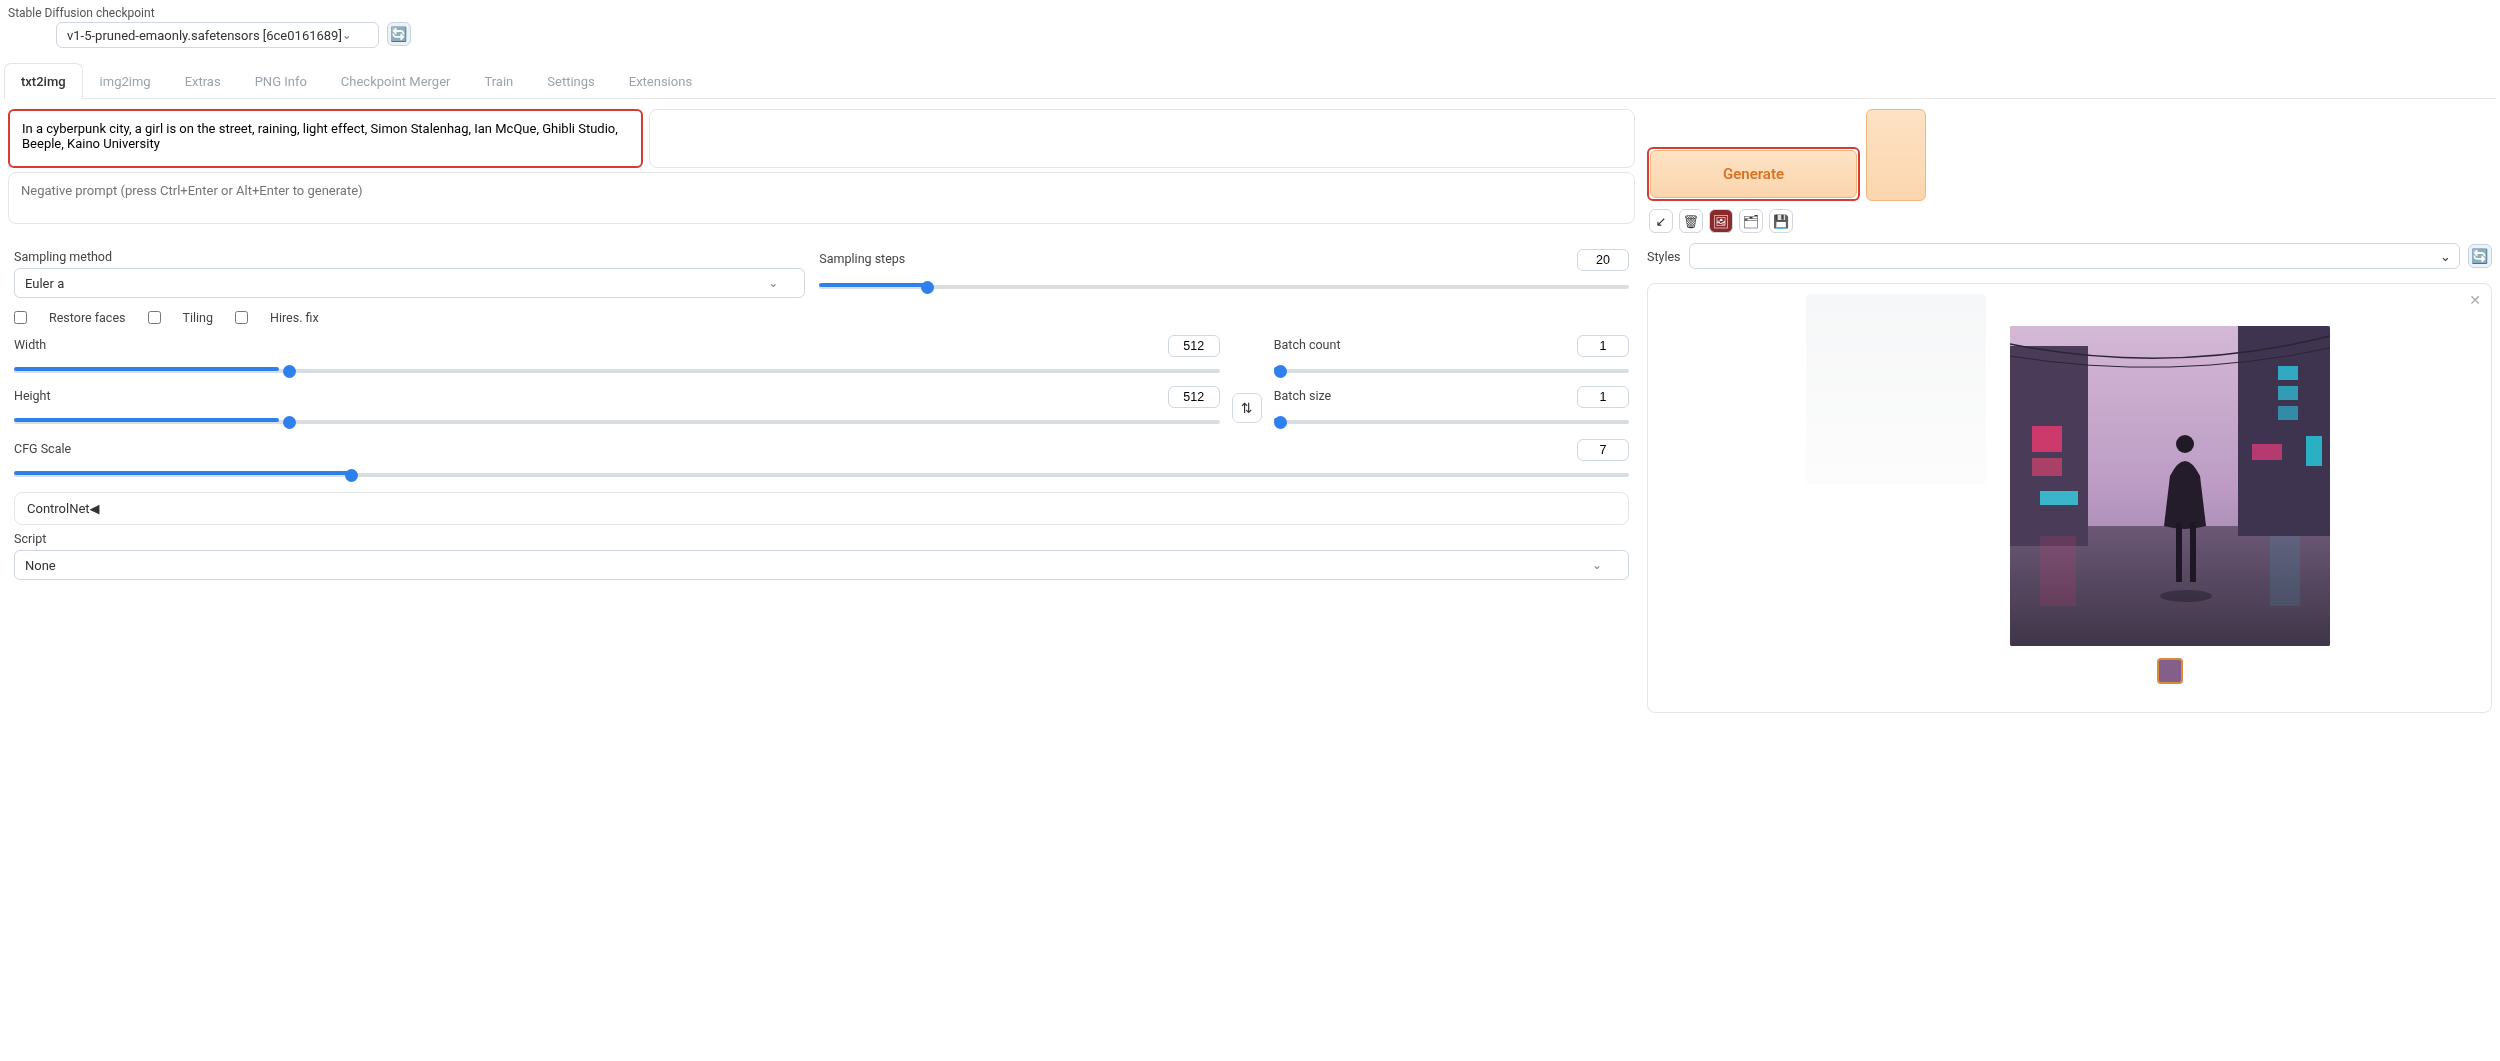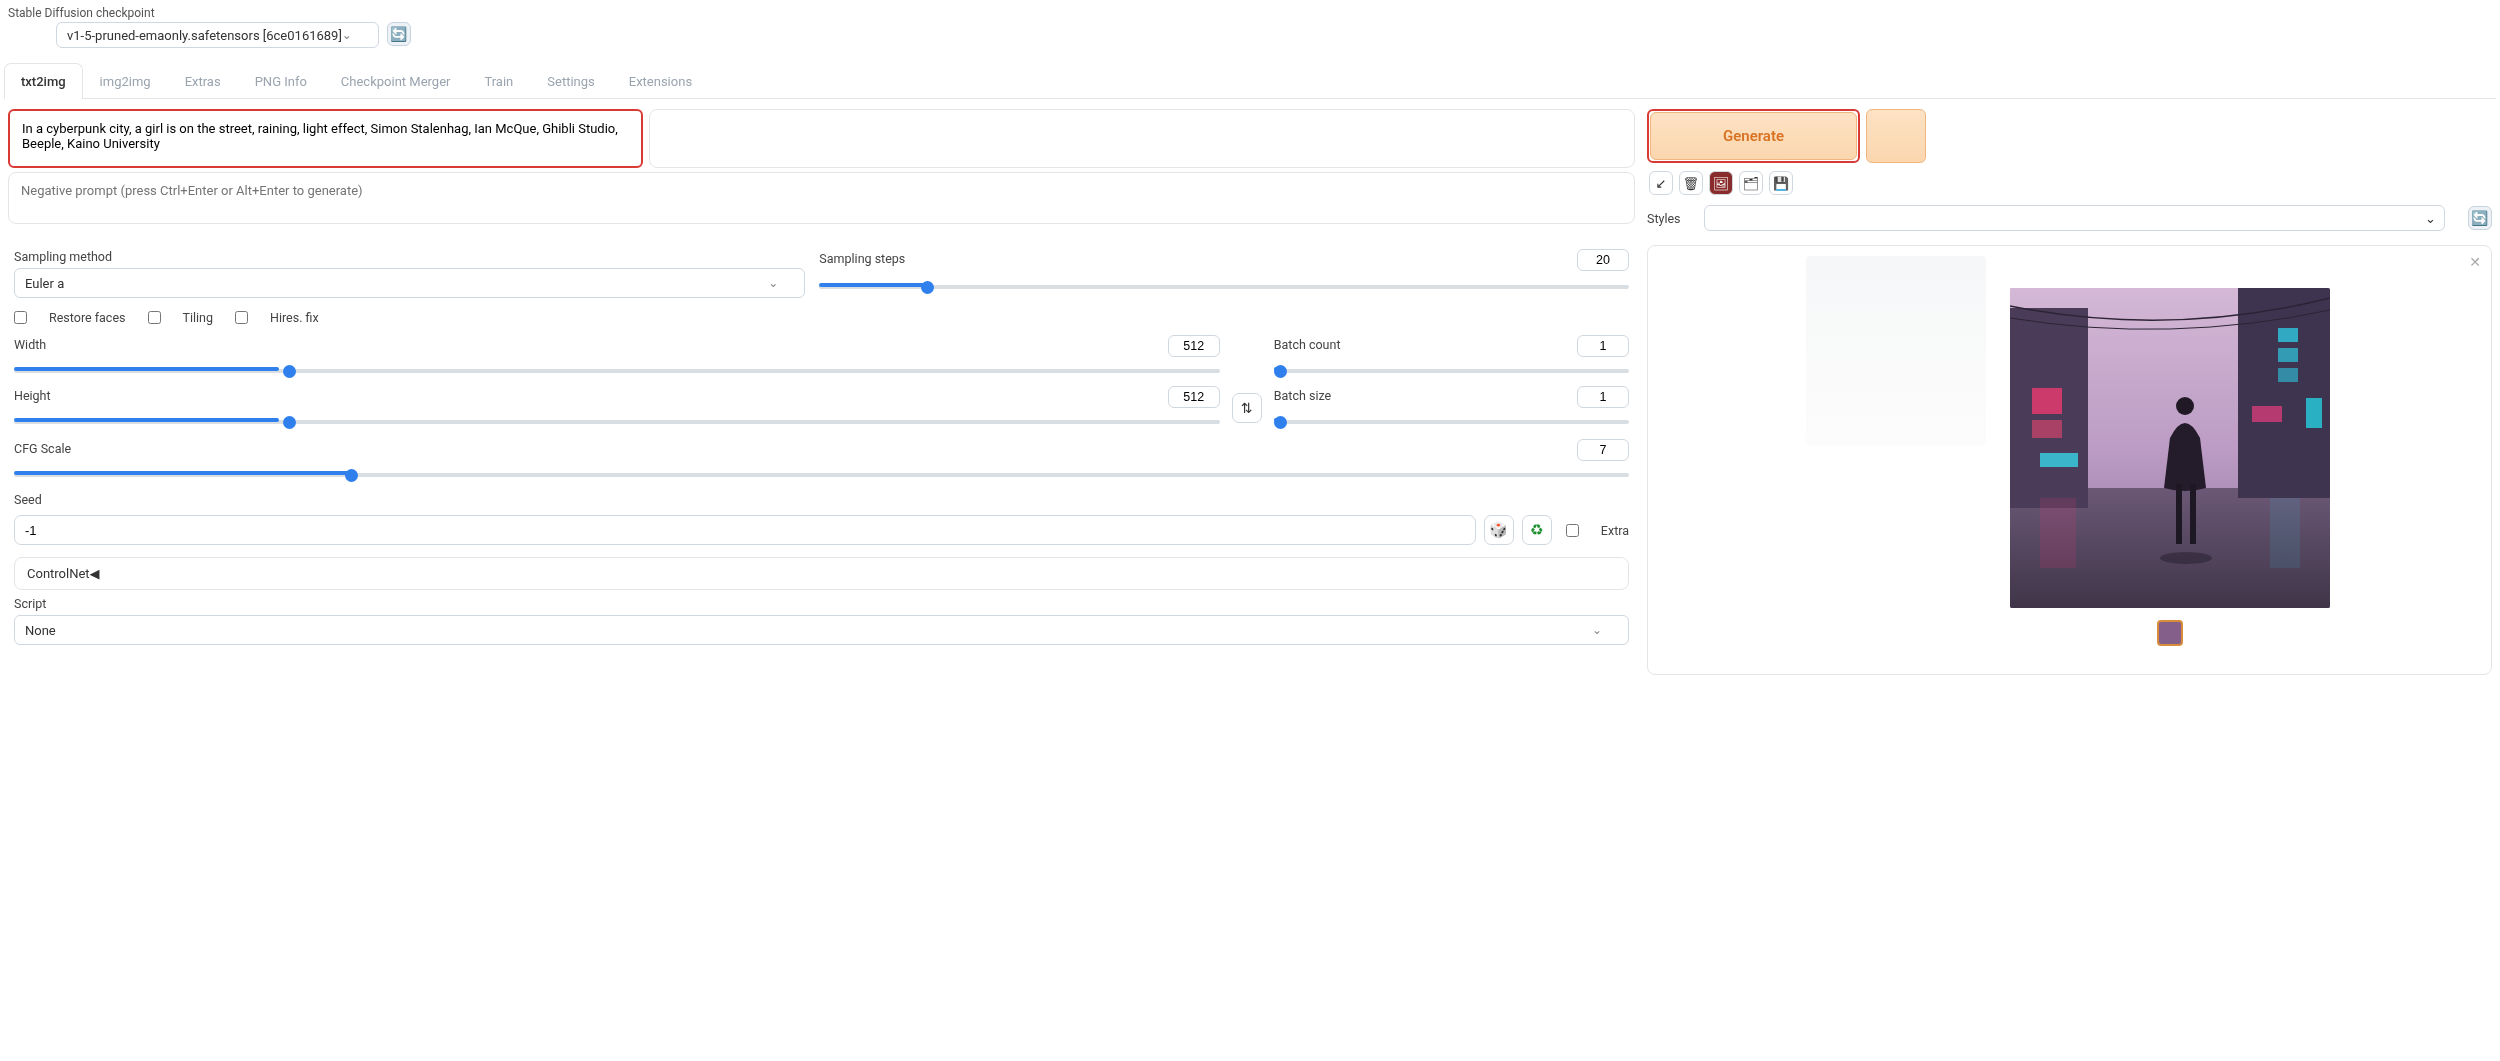--- a/index.html
+++ b/index.html
@@ -12,26 +12,26 @@
   .refresh-btn { width:24px; height:24px; border:1px solid #c8d3e0; border-radius:6px; display:flex; align-items:center; justify-content:center; cursor:pointer; background:#eef2f7; font-size:14px;}
   .tabs { display:flex; border-bottom:1px solid #e5e5e5; margin:8px 4px 0 4px;}
   .tab { padding:10px 16px; font-size:13px; color:#9aa4af; cursor:pointer; border:1px solid transparent; border-bottom:none; border-radius:7px 7px 0 0; position:relative; top:1px; background:transparent;}
   .tab.active { color:#333; border-color:#e5e5e5; background:#fff; font-weight:500;}
   .main { display:flex; padding:10px 8px 8px 8px; gap:12px;}
   .left-col { flex:0 0 65.5%; max-width:65.5%; }
   .right-col { flex:1; }
   .prompt-area { border:1px solid #e5e5e5; border-radius:8px; padding:10px 12px; font-size:13px; min-height:52px; width:100%; resize:none; font-family:inherit; outline:none;}
   .prompt-hl { border:2px solid #d83a34; border-radius:6px; }
   .gen-row { display:flex; gap:6px; align-items:stretch;}
-  .gen-btn-wrap { border:2px solid #d83a34; border-radius:6px; padding:1px;}
+  .gen-btn-wrap { border:2px solid #d83a34; border-radius:6px; padding:1px;margin-top:38px;}
   .gen-btn { background:linear-gradient(180deg,#fde2c4,#fbd6ae); border:1px solid #f0b67e; border-radius:6px; padding:14px 0; color:#d97324; font-weight:600; font-size:15px; cursor:pointer; width:207px; text-align:center;}
   .tiny-ph { background:linear-gradient(180deg,#fde2c4,#fbd6ae); border:1px solid #f0b67e; border-radius:6px; width:60px;}
   .icon-row { display:flex; gap:6px; margin-top:8px; margin-left:2px;}
   .icon-btn { border:1px solid #d0d7de; border-radius:6px; width:24px; height:24px; display:flex; align-items:center; justify-content:center; background:#fff; cursor:pointer; font-size:13px;}
-  .styles-row { display:flex; align-items:center; gap:23px; margin-top:10px;}
+  .styles-row { display:flex; align-items:center; gap:8px; margin-top:10px;}
   .styles-select {flex:1; border:1px solid #d0d7de; border-radius:6px; height:26px; display:flex; align-items:center; justify-content:flex-end; padding-right:8px; cursor:pointer;}
   .settings { margin-top:22px; padding:0 6px;}
   .row { display:flex; gap:14px; }
   .col { flex:1; }
   .field-lbl { font-size:12.5px; color:#444; margin-bottom:4px; display:block;}
   .numbox { border:1px solid #d0d7de; border-radius:6px; width:52px; height:22px; font-size:12.5px; text-align:center; background:#fff;}
   input[type=range]{ -webkit-appearance:none; width:100%; height:4px; border-radius:3px; background:#d9dee3; outline:none;}
   input[type=range]::-webkit-slider-thumb{-webkit-appearance:none;width:13px;height:13px;border-radius:50%;background:#2f80ed;cursor:pointer;}
   input[type=range]::-moz-range-thumb{width:13px;height:13px;border-radius:50%;background:#2f80ed;border:none;cursor:pointer;}
   input[type=range]::-moz-range-progress{background:#2f80ed;height:4px;border-radius:3px;}
@@ -178,36 +178,20 @@
         <div style="display:flex;justify-content:space-between;align-items:center;">
           <span class="field-lbl">CFG Scale</span>
           <input class="numbox" value="7" style="">
         </div>
         <div class="range-wrap" style="margin-top:4px;">
           <div class="range-fill" style="width:21%;"></div>
           <input type="range" min="1" max="30" value="7" step="0.5" style="">
         </div>
       </div>
 
-      <div style="margin-top:12px;">
-        <span class="field-lbl">Seed</span>
-        <div class="seed-row">
-          <input class="seed-input" value="-1" style="">
-          <div class="seed-btn">
-              <span>🎲</span>
-            </div>
-          <div class="seed-btn" style="color:#1a8f2e;">
-              <span>♻</span>
-            </div>
-          <label class="chk" style="margin-left:6px;">
-              <input type="checkbox" style="">
-              <span>Extra</span>
-            </label>
-        </div>
-      </div>
 
       <div class="panel">
         <span>ControlNet</span>
         <span>◀</span>
       </div>
 
       <div class="script-sel">
         <span class="field-lbl">Script</span>
         <div class="select-box" style="width:100%;height:30px;">
           <span>None</span>

